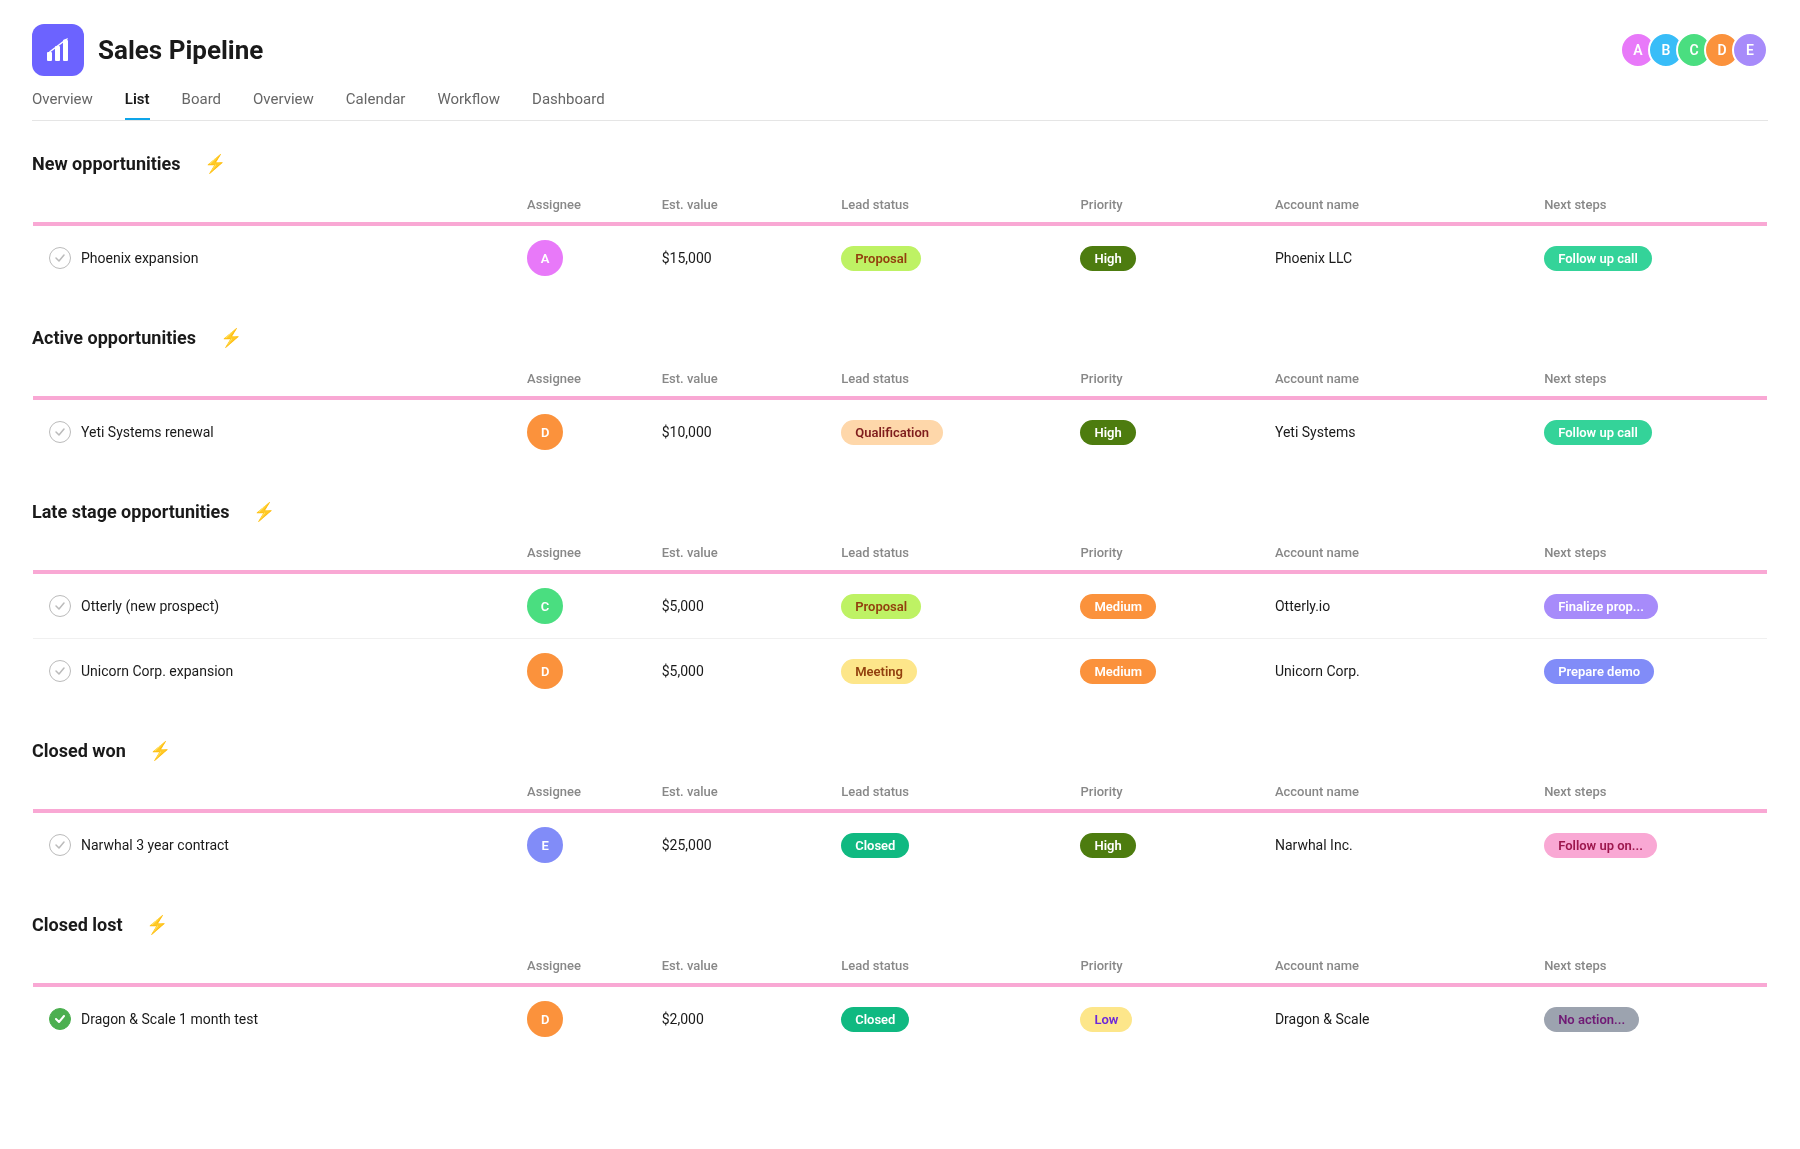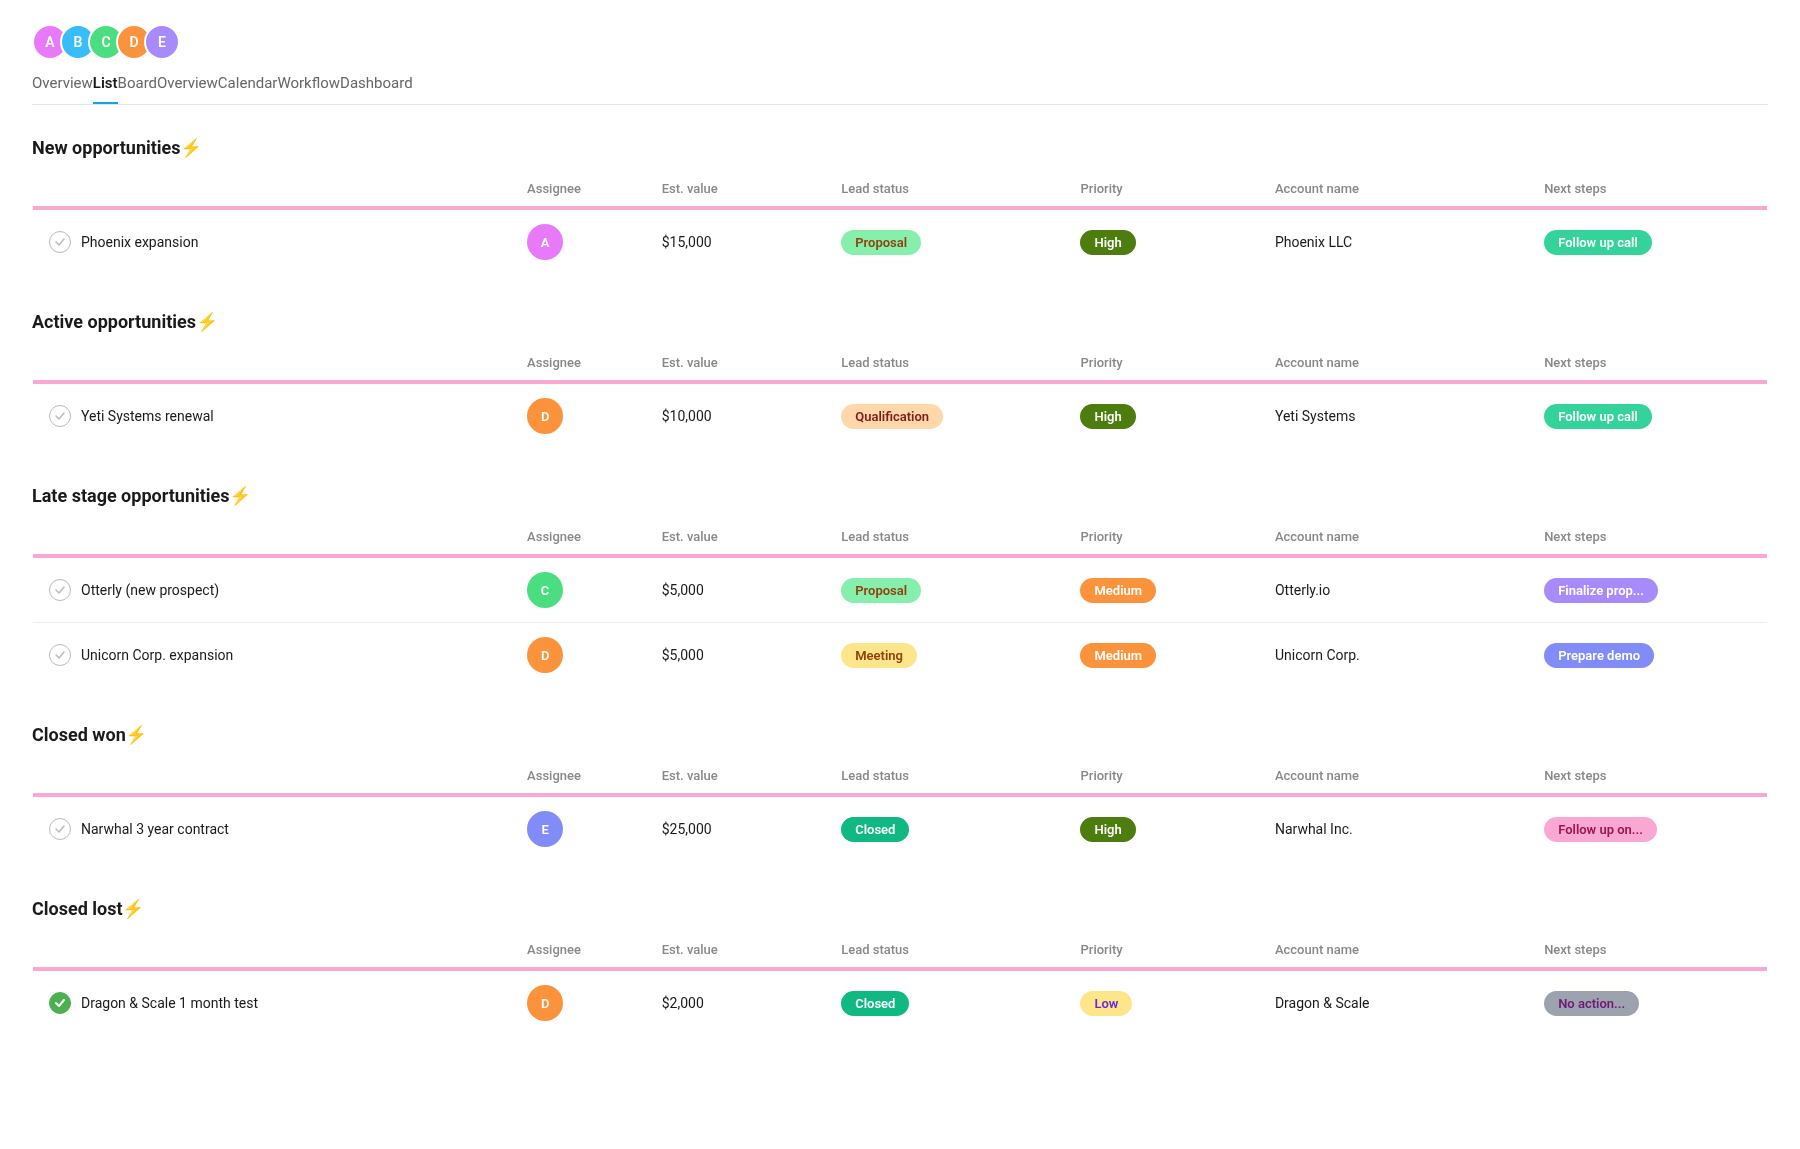--- a/index.html
+++ b/index.html
@@ -57,20 +57,21 @@
       justify-content: center;
       font-size: 14px;
       font-weight: 600;
       color: #fff;
     }
     .avatar:first-child { margin-left: 0; }
 
     
     .nav-tabs {
       display: flex;
+      gap: 32px;
       border-bottom: 1px solid #e5e5e5;
       margin-bottom: 32px;
       padding-top: 6px;
     }
     .nav-tab {
       font-size: 15px;
       color: #666;
       padding-bottom: 10px;
       cursor: pointer;
       border-bottom: 2px solid transparent;
@@ -82,21 +83,21 @@
       border-bottom: 2px solid #0ea5e9;
     }
 
     
     .section {
       margin-bottom: 36px;
     }
     .section-header {
       display: flex;
       align-items: center;
-      gap: 0;
+      gap: 24px;
       font-size: 18px;
       font-weight: 700;
       color: #1a1a1a;
       margin-bottom: 12px;
     }
     .lightning {
       font-size: 18px;
     }
 
     
@@ -176,21 +177,21 @@
 
     
     .badge {
       display: inline-block;
       padding: 5px 14px;
       border-radius: 20px;
       font-size: 13px;
       font-weight: 600;
       text-align: center;
     }
-    .badge-proposal { background: #86efac; color: #92400e; }
+    .badge-proposal { background: #bef264; color: #92400e; }
     .badge-qualification { background: #fed7aa; color: #7f1d1d; }
     .badge-meeting { background: #fde68a; color: #92400e; }
     .badge-closed { background: #10b981; color: #fff; }
 
     .badge-high { background: #4d7c0f; color: #fff; }
     .badge-medium { background: #fb923c; color: #fff; }
     .badge-low { background: #fde68a; color: #6d28d9; }
 
     .badge-followup-green { background: #34d399; color: #fff; }
     .badge-followup-pink { background: #f9a8d4; color: #9d174d; }
@@ -200,20 +201,32 @@
 
     .value-cell {
       font-size: 14px;
       color: #1a1a1a;
     }
   </style>
 </head>
 <body>
 
 <div class="app-header">
+  <div class="app-title-section">
+    <div class="app-icon">
+      <svg viewBox="0 0 28 28" fill="none" xmlns="http://www.w3.org/2000/svg">
+        <rect x="3" y="16" width="5" height="9" rx="1" fill="white"></rect>
+        <rect x="11" y="10" width="5" height="15" rx="1" fill="white"></rect>
+        <rect x="19" y="4" width="5" height="21" rx="1" fill="white"></rect>
+        <polyline points="5.5,16 13.5,10 21.5,4" stroke="white" stroke-width="1.5" fill="none"></polyline>
+        <polygon points="24,2 19,4 21.5,8" fill="white"></polygon>
+      </svg>
+    </div>
+    <span class="app-title">Sales Pipeline</span>
+  </div>
   <div class="avatar-group">
     <div class="avatar" style="background:#e879f9;">A</div>
     <div class="avatar" style="background:#38bdf8;">B</div>
     <div class="avatar" style="background:#4ade80;">C</div>
     <div class="avatar" style="background:#fb923c;">D</div>
     <div class="avatar" style="background:#a78bfa;">E</div>
   </div>
 </div>
 
 <nav class="nav-tabs">

